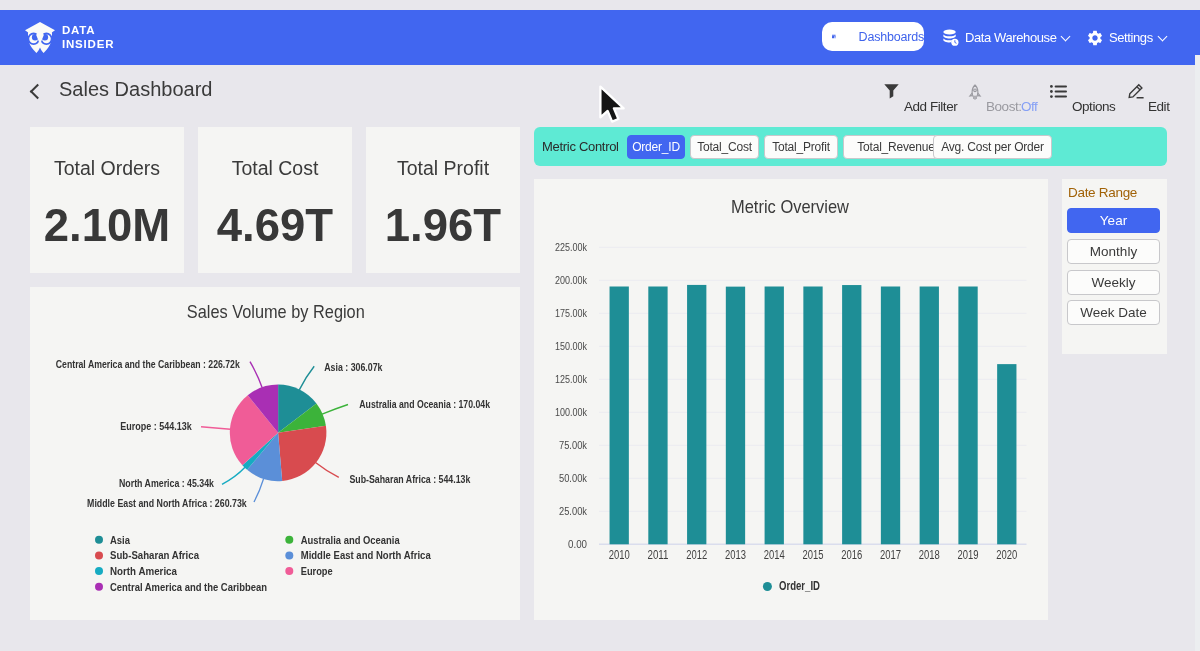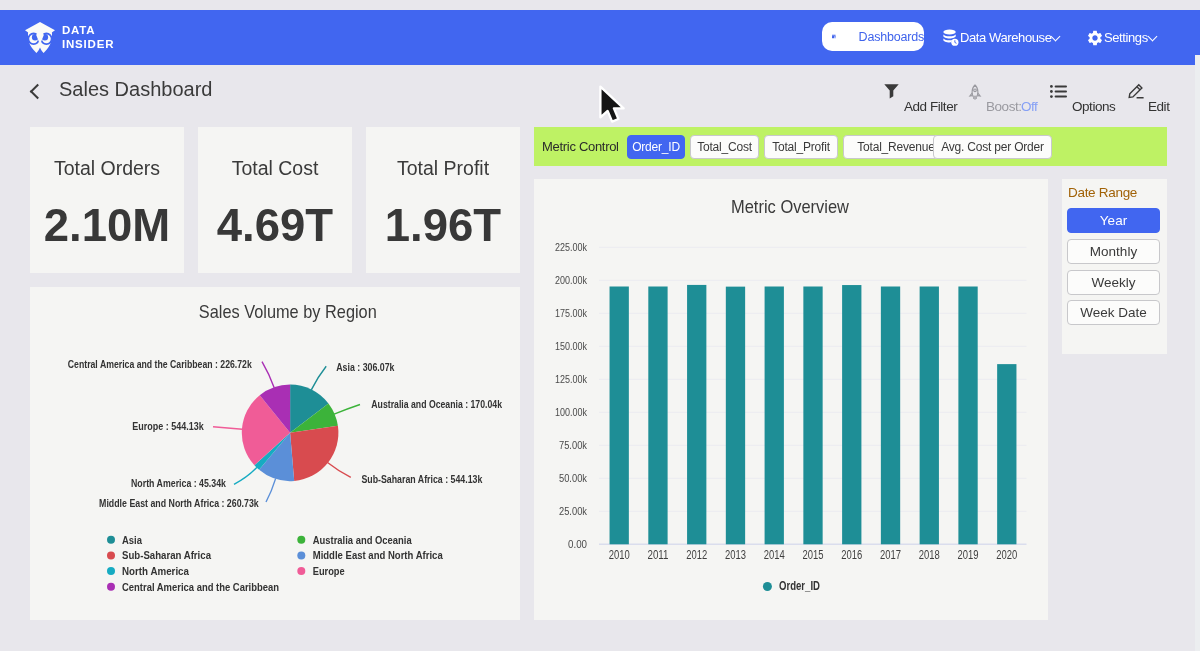--- a/index.html
+++ b/index.html
@@ -5,39 +5,39 @@
   * { margin:0; padding:0; box-sizing:border-box; }
   html,body { width:1200px; height:651px; background:#e8e7ec; }
   body { font-family:"Liberation Sans", sans-serif; }
   #app { position:relative; width:1200px; height:651px; background:#e8e7ec; overflow:hidden; }
 
   
   .topbar { position:absolute; left:0; top:10px; width:1200px; height:55px; background:#4166f0; }
   .logo { position:absolute; left:25px; top:11px; }
   .logotext { position:absolute; left:62px; top:13px; color:#fff; font-size:11.5px; font-weight:bold; letter-spacing:0.8px; line-height:14.2px; }
   .dashbtn { position:absolute; left:822px; top:12px; width:102px; height:29px; background:#fff; border-radius:10px; display:flex; align-items:center; padding-left:10px; gap:23px; color:#3f63ec; font-size:12.5px; letter-spacing:-0.2px; font-weight:500; }
-  .navitem { position:absolute; top:0; height:55px; display:flex; align-items:center; color:#fff; font-size:13px; letter-spacing:-0.4px; }
+  .navitem { position:absolute; top:0; height:55px; display:flex; align-items:center; gap:5px; color:#fff; font-size:13px; letter-spacing:-0.4px; }
   .chev { display:inline-block; width:10px; height:10px; position:relative; }
   .chev:before { content:""; position:absolute; left:1px; top:0px; width:6px; height:6px; border-right:1.8px solid #fff; border-bottom:1.8px solid #fff; transform:rotate(45deg); }
 
   
   .back { position:absolute; left:28px; top:84px; width:16px; height:16px; }
   .back:before { content:""; position:absolute; left:4px; top:2px; width:9px; height:9px; border-left:2px solid #3a3a3a; border-bottom:2px solid #3a3a3a; transform:rotate(45deg); }
   .pagetitle { position:absolute; left:59px; top:77.5px; font-size:20px; color:#3a3a3a; }
   .hicon { position:absolute; }
   .hlabel { position:absolute; top:84.5px; font-size:13.5px; font-weight:500; color:#333; letter-spacing:-0.45px;margin-top:14px; }
 
   
   .card { position:absolute; background:#f5f5f3; }
   .kpi { width:154px; height:146px; top:127px; text-align:center; }
   .kpi .t { margin-top:30px; font-size:19.5px; color:#3a3a3a; }
   .kpi .v { margin-top:20px; font-size:45.5px; font-weight:bold; letter-spacing:0px; color:#383838; }
 
   
-  .mstrip { position:absolute; left:534px; top:127px; width:633px; height:39px; background:#bef264; }
+  .mstrip { position:absolute; left:534px; top:127px; width:633px; height:39px; background:#5eead4;border-radius:6px; }
   .mlabel { position:absolute; left:8px; top:0; height:39px; display:flex; align-items:center; font-size:13px; letter-spacing:-0.3px; color:#2b2b2b; }
   .mbtn { position:absolute; top:8px; height:24px; border:1px solid #c8c8cb; background:#fcfcfb; border-radius:4px; color:#3a3a3a; font-size:12px; letter-spacing:-0.2px; display:flex; align-items:center; justify-content:center; }
   .mbtn.sel { background:#4166f0; border-color:#4166f0; color:#fff; }
 
   
   .dpanel { position:absolute; left:1062px; top:179px; width:105px; height:175px; background:#f5f5f3; }
   .dpanel .t { position:absolute; left:6px; top:5.5px; font-size:13.5px; letter-spacing:-0.3px; color:#a16207; }
   .dbtn { position:absolute; left:5px; width:93px; height:25px; border:1px solid #c8c8cb; background:#fcfcfb; border-radius:4px; color:#3a3a3a; font-size:13.5px; display:flex; align-items:center; justify-content:center; }
   .dbtn.sel { background:#4166f0; border-color:#4166f0; color:#fff; }
 
@@ -142,21 +142,21 @@
 
   <div class="mstrip">
     <div class="mlabel">Metric Control</div>
     <div class="mbtn sel" style="left:93px; width:58px;">Order_ID</div>
     <div class="mbtn" style="left:156px; width:69px;">Total_Cost</div>
     <div class="mbtn" style="left:230px; width:74px;">Total_Profit</div>
     <div class="mbtn" style="left:309px; width:106px;">Total_Revenue</div>
     <div class="mbtn" style="left:399px; width:119px;">Avg. Cost per Order</div>
   </div>
 
-  <div class="card" style="left:30px; top:287px; width:490px; height:333px;padding-left:12px;">
+  <div class="card" style="left:30px; top:287px; width:490px; height:333px;">
     <svg width="490" height="333" viewBox="0 0 490 333">
         <text x="245.8" y="31.4" text-anchor="middle" font-size="19" fill="#3a3a3a" textLength="178" lengthAdjust="spacingAndGlyphs">Sales Volume by Region</text>
         <path d="M248.1,145.8 L248.10,97.50 A48.3,48.3 0 0 1 286.44,116.42 Z" fill="#1e8e96"></path>
         <path d="M248.1,145.8 L286.44,116.42 A48.3,48.3 0 0 1 295.90,138.85 Z" fill="#3cb33a"></path>
         <path d="M248.1,145.8 L295.90,138.85 A48.3,48.3 0 0 1 252.20,193.93 Z" fill="#d84b4f"></path>
         <path d="M248.1,145.8 L252.20,193.93 A48.3,48.3 0 0 1 217.12,182.86 Z" fill="#5b8fd8"></path>
         <path d="M248.1,145.8 L217.12,182.86 A48.3,48.3 0 0 1 212.39,178.32 Z" fill="#16abc2"></path>
         <path d="M248.1,145.8 L212.39,178.32 A48.3,48.3 0 0 1 217.76,108.22 Z" fill="#f05c97"></path>
         <path d="M248.1,145.8 L217.76,108.22 A48.3,48.3 0 0 1 248.10,97.50 Z" fill="#a92fb4"></path>
         <path d="M269.3,102.9 Q275.2,90.8 284.2,79.3" fill="none" stroke="#1e8e96" stroke-width="1.4"></path>

